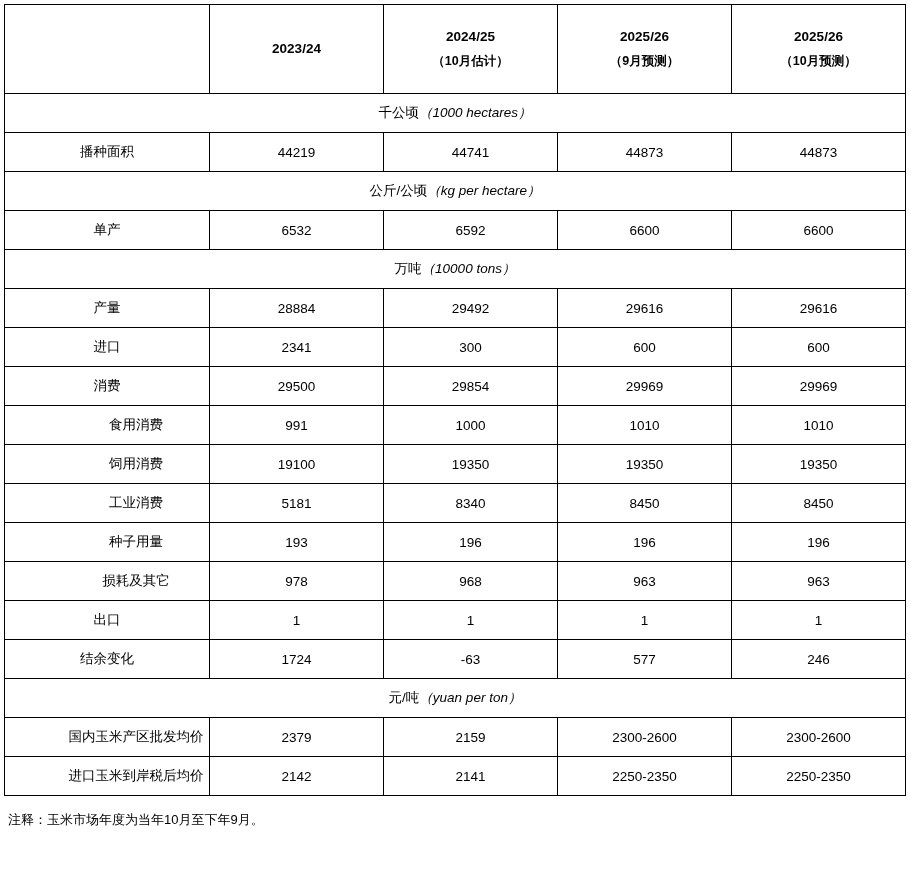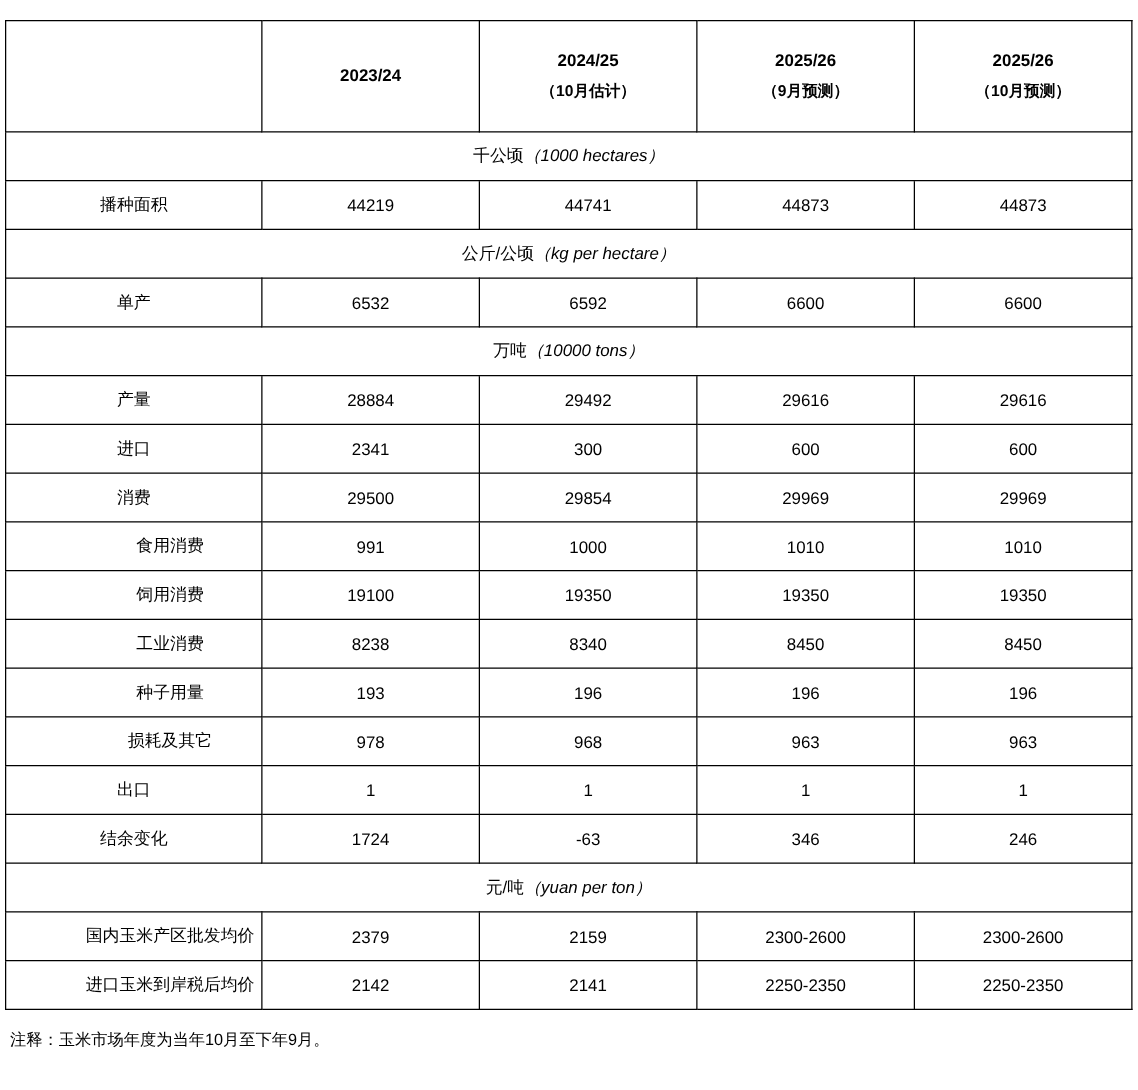--- a/index.html
+++ b/index.html
@@ -11,21 +11,21 @@
     width: 910px;
     height: 872px;
     font-family: "Liberation Sans", sans-serif;
     color: #000000;
     -webkit-font-smoothing: antialiased;
   }
   .sheet {
     position: relative;
     width: 869px;
     box-sizing: border-box;
-    padding: 16px 4px 0 4px;
+    padding: 4px 4px 0 4px;
   }
   table.balance {
     border-collapse: collapse;
     width: 902px;
     table-layout: fixed;
     font-size: 13px;
   }
   table.balance td, table.balance th {
     border: 1px solid #000000;
     padding: 0;
@@ -167,21 +167,21 @@
         </tr>
         <tr class="data-row">
           <td class="label indent1">饲用消费</td>
           <td class="value">19100</td>
           <td class="value">19350</td>
           <td class="value">19350</td>
           <td class="value">19350</td>
         </tr>
         <tr class="data-row">
           <td class="label indent1">工业消费</td>
-          <td class="value">8238</td>
+          <td class="value">5181</td>
           <td class="value">8340</td>
           <td class="value">8450</td>
           <td class="value">8450</td>
         </tr>
         <tr class="data-row">
           <td class="label indent1">种子用量</td>
           <td class="value">193</td>
           <td class="value">196</td>
           <td class="value">196</td>
           <td class="value">196</td>
@@ -197,21 +197,21 @@
           <td class="label">出口</td>
           <td class="value">1</td>
           <td class="value">1</td>
           <td class="value">1</td>
           <td class="value">1</td>
         </tr>
         <tr class="data-row">
           <td class="label">结余变化</td>
           <td class="value">1724</td>
           <td class="value">-63</td>
-          <td class="value">346</td>
+          <td class="value">577</td>
           <td class="value">246</td>
         </tr>
         <tr class="unit-row">
           <td colspan="5"><span class="unit-cn">元/吨</span><span class="unit-en">（yuan per ton）</span></td>
         </tr>
         <tr class="data-row">
           <td class="label indent1">国内玉米产区批发均价</td>
           <td class="value">2379</td>
           <td class="value">2159</td>
           <td class="value">2300-2600</td>

